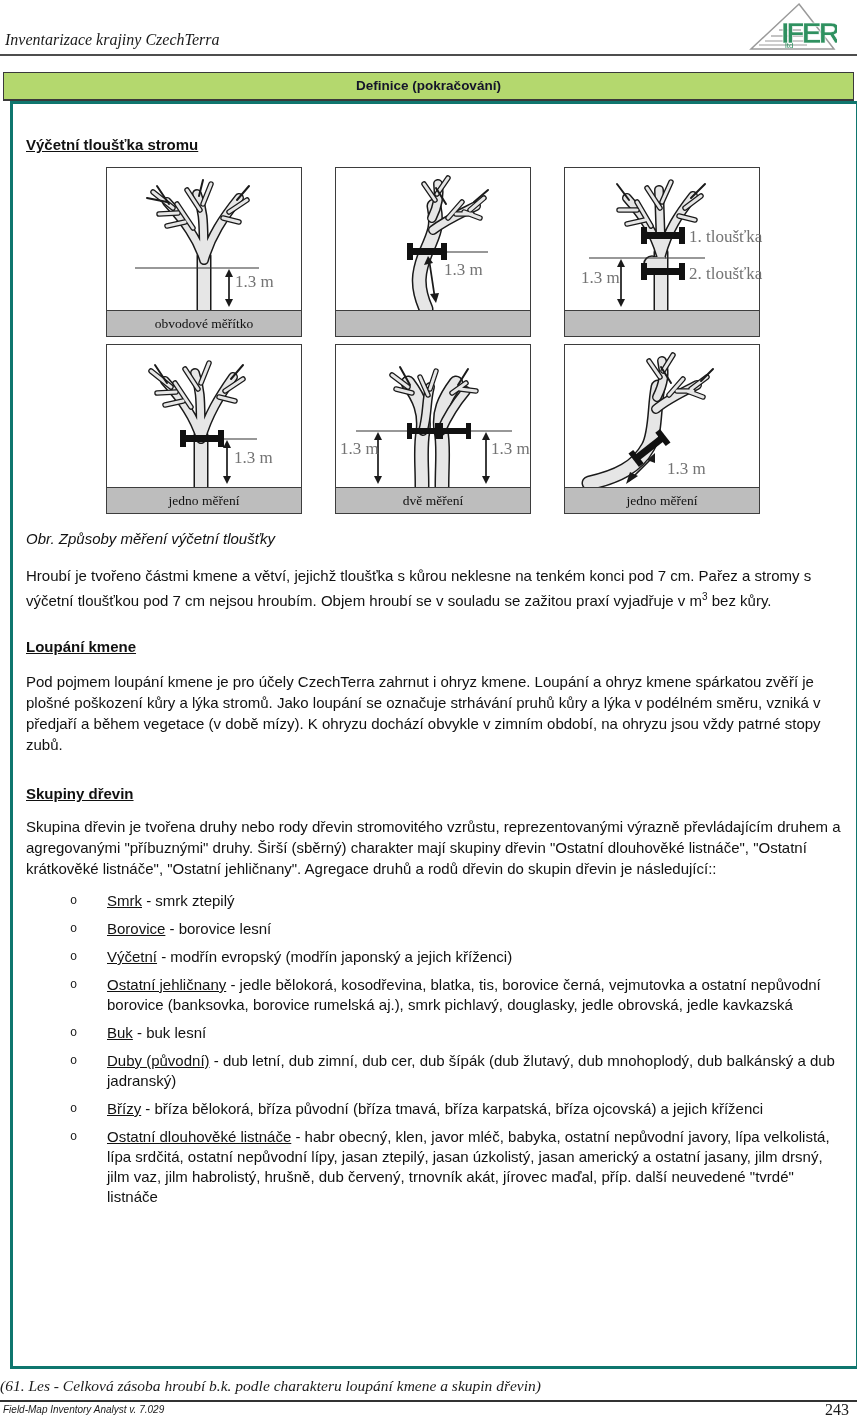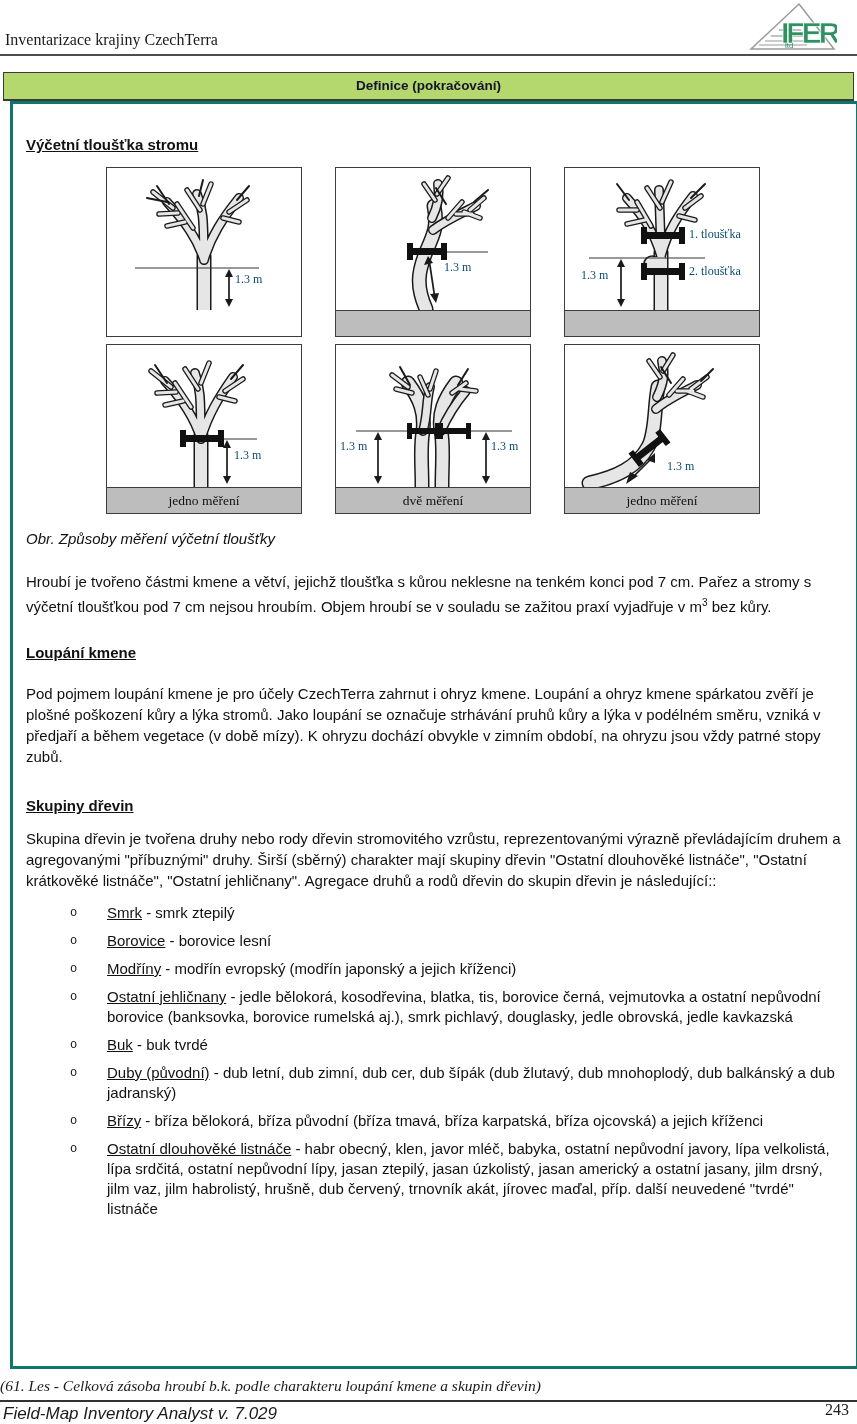--- a/index.html
+++ b/index.html
@@ -1,38 +1,38 @@
 <!DOCTYPE html>
 <html><head>
 <meta charset="utf-8">
 <style>
   html,body{margin:0;padding:0;background:#fff;}
   body{width:857px;height:1424px;position:relative;font-family:"Liberation Sans",sans-serif;color:#111;}
   
   .hdr{position:absolute;top:0;left:0;width:857px;height:54px;border-bottom:2px solid #4d4d4d;}
-  .hdr-title{position:absolute;left:5px;bottom:5px;font-family:"Liberation Serif",serif;font-size:16px;color:#1a1a1a;}
+  .hdr-title{position:absolute;left:5px;bottom:5px;font-family:"Liberation Serif",serif;font-style:italic;font-size:16px;color:#1a1a1a;}
   .logo{position:absolute;top:2px;right:20px;width:96px;height:50px;}
   
   .banner{position:absolute;top:72px;left:3px;width:849px;height:26px;background:#b4d86e;border:1px solid #3a3a3a;border-bottom-width:2px;text-align:center;line-height:26px;font-weight:bold;font-size:13.5px;color:#14142a;}
   
   .content{position:absolute;top:101px;left:10px;width:849px;height:1268px;border:3px solid #0f766e;box-sizing:border-box;padding:0 13px;overflow:hidden;}
   .h{font-size:15px;font-weight:bold;text-decoration:underline;margin:0;}
   .p{font-size:15px;line-height:21px;margin:0;}
   .h1m{margin-top:32px;} .p1m{margin-top:22px;}
   .h2m{margin-top:31px;} .h3m{margin-top:27px;} .h4m{margin-top:30px;}
-  .pm{margin-top:22px;} .p4m{margin-top:14px;}
+  .pm{margin-top:16px;} .p4m{margin-top:14px;}
   sup{font-size:10px;}
   
   .figrows{margin:14px 0 0 80px;width:660px;}
   .frow{display:flex;column-gap:33px;}
   .frow2{margin-top:7px;}
   .panel{position:relative;width:196px;height:170px;border:1px solid #3d3d3d;box-sizing:border-box;background:#fff;}
   .tree{display:block;}
   .gbar{position:absolute;left:0;bottom:0;width:100%;height:26px;background:#bdbdbd;border-top:1px solid #3d3d3d;box-sizing:border-box;text-align:center;font-family:"Liberation Serif",serif;font-size:13.5px;line-height:25px;color:#111;}
-  .pl{position:absolute;font-family:"Liberation Serif",serif;font-size:12px;color:#0c4a6e;white-space:nowrap;}
+  .pl{position:absolute;font-family:"Liberation Serif",serif;font-size:17px;color:#737373;white-space:nowrap;}
   .figcap{margin-top:14px;text-align:left;font-style:italic;font-size:15px;line-height:21px;}
   
   .limb-d{stroke:#1a1a1a;stroke-width:15;fill:none;stroke-linecap:round;stroke-linejoin:round;}
   .limb-l{stroke:#e6e6e6;stroke-width:12;fill:none;stroke-linecap:round;stroke-linejoin:round;}
   .br-d{stroke:#1a1a1a;stroke-width:10;fill:none;stroke-linecap:round;stroke-linejoin:round;}
   .br-l{stroke:#e6e6e6;stroke-width:7;fill:none;stroke-linecap:round;stroke-linejoin:round;}
   .tw-d{stroke:#1a1a1a;stroke-width:5.5;fill:none;stroke-linecap:round;}
   .tw-l{stroke:#e6e6e6;stroke-width:3;fill:none;stroke-linecap:round;}
   .tip{stroke:#1a1a1a;stroke-width:2;fill:none;stroke-linecap:round;}
   .mline{stroke:#333;stroke-width:1.2;}
@@ -41,21 +41,21 @@
   .cal{fill:#111;}
   
   .list{margin-top:12px;}
   .li{display:flex;font-size:15px;line-height:20px;margin-bottom:8px;}
   .li .bullet{flex:none;margin-left:44px;width:37px;font-family:"Liberation Mono",monospace;font-size:12px;}
   .li .txt{flex:1;padding-right:4px;}
   .term{text-decoration:underline;}
   
   .fcap{position:absolute;top:1377px;left:0;width:857px;text-align:left;font-family:"Liberation Serif",serif;font-style:italic;font-size:15.5px;color:#1a1a1a;}
   .frule{position:absolute;top:1400px;left:0;width:857px;border-top:2px solid #333;}
-  .fapp{position:absolute;top:1404px;left:3px;font-style:italic;font-size:17px;color:#1a1a1a;}
+  .fapp{position:absolute;top:1404px;left:3px;font-style:italic;font-size:10px;color:#1a1a1a;}
   .fpage{position:absolute;top:1401px;right:8px;font-family:"Liberation Serif",serif;font-size:16px;color:#1a1a1a;}
 </style>
 </head>
 <body>
 
 <div class="hdr">
   <span class="hdr-title">Inventarizace krajiny CzechTerra</span>
   <svg class="logo" viewBox="0 0 96 50">
     <polygon points="58,2 93,47 10,47" fill="#ffffff" stroke="#9a9a9a" stroke-width="1.5"></polygon>
     <line x1="38" y1="28" x2="60" y2="28" stroke="#9a9a9a" stroke-width="1.2"></line>
@@ -84,20 +84,21 @@
           <path class="br-l" d="M97,92 C90,70 78,54 60,34 M97,92 C104,68 116,50 132,30 M97,86 C96,62 98,46 90,26"></path>
           <path class="tw-d" d="M78,54 L60,58 M71,45 L52,46 M66,40 L46,24 M86,60 L70,36 M116,50 L132,54 M122,44 L140,32 M93,42 L80,22 M96,36 L104,16"></path>
           <path class="tw-l" d="M78,54 L60,58 M71,45 L52,46 M66,40 L46,24 M86,60 L70,36 M116,50 L132,54 M122,44 L140,32 M93,42 L80,22 M96,36 L104,16"></path>
           <path class="tip" d="M62,36 L50,18 M60,34 L40,30 M130,32 L142,18 M92,28 L96,12"></path>
           <line class="mline" x1="28" y1="100" x2="152" y2="100"></line>
           <line class="aline" x1="122" y1="103" x2="122" y2="137"></line>
           <polygon class="ah" points="118,109 126,109 122,101"></polygon>
           <polygon class="ah" points="118,131 126,131 122,139"></polygon>
         </svg>
         <span class="pl" style="left:128px;top:104px;">1.3 m</span>
+        <div class="gbar">obvodové měřítko</div>
       </div>
 
       <div class="panel">
         <svg class="tree" width="194" height="142" viewBox="0 0 194 142">
           <path class="limb-d" d="M90,141 C80,118 82,104 90,84 C98,66 102,58 98,38"></path>
           <path class="limb-l" d="M90,141 C80,118 82,104 90,84 C98,66 102,58 98,38"></path>
           <path class="br-d" d="M97,62 C110,52 124,46 140,38 M96,50 C102,38 104,28 102,16"></path>
           <path class="br-l" d="M97,62 C110,52 124,46 140,38 M96,50 C102,38 104,28 102,16"></path>
           <path class="tw-d" d="M112,50 L126,34 M120,46 L136,46 M99,32 L88,16 M101,26 L112,10 M134,42 L148,30 M128,44 L144,50"></path>
           <path class="tw-l" d="M112,50 L126,34 M120,46 L136,46 M99,32 L88,16 M101,26 L112,10 M134,42 L148,30 M128,44 L144,50"></path>
@@ -232,29 +233,29 @@
     <div class="li">
       <span class="bullet">o</span>
       <span class="txt"><span class="term">Smrk</span><span> - smrk ztepilý</span></span>
     </div>
     <div class="li">
       <span class="bullet">o</span>
       <span class="txt"><span class="term">Borovice</span><span> - borovice lesní</span></span>
     </div>
     <div class="li">
       <span class="bullet">o</span>
-      <span class="txt"><span class="term">Modříny</span><span> - modřín evropský (modřín japonský a jejich kříženci)</span></span>
+      <span class="txt"><span class="term">Výčetní</span><span> - modřín evropský (modřín japonský a jejich kříženci)</span></span>
     </div>
     <div class="li">
       <span class="bullet">o</span>
       <span class="txt"><span class="term">Ostatní jehličnany</span><span> -  jedle bělokorá, kosodřevina, blatka, tis, borovice černá, vejmutovka a ostatní nepůvodní borovice (banksovka, borovice rumelská aj.), smrk pichlavý, douglasky, jedle obrovská, jedle kavkazská</span></span>
     </div>
     <div class="li">
       <span class="bullet">o</span>
-      <span class="txt"><span class="term">Buk</span><span> - buk tvrdé</span></span>
+      <span class="txt"><span class="term">Buk</span><span> - buk lesní</span></span>
     </div>
     <div class="li">
       <span class="bullet">o</span>
       <span class="txt"><span class="term">Duby (původní)</span><span> - dub letní, dub zimní, dub cer, dub šípák (dub žlutavý, dub mnohoplodý, dub balkánský a dub jadranský)</span></span>
     </div>
     <div class="li">
       <span class="bullet">o</span>
       <span class="txt"><span class="term">Břízy</span><span> - bříza bělokorá, bříza původní (bříza tmavá, bříza karpatská, bříza ojcovská) a jejich kříženci</span></span>
     </div>
     <div class="li">

